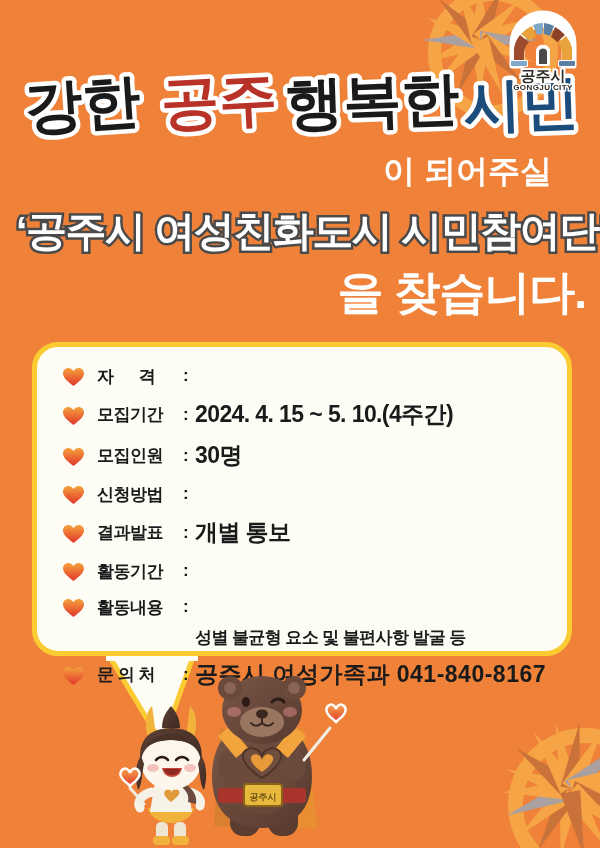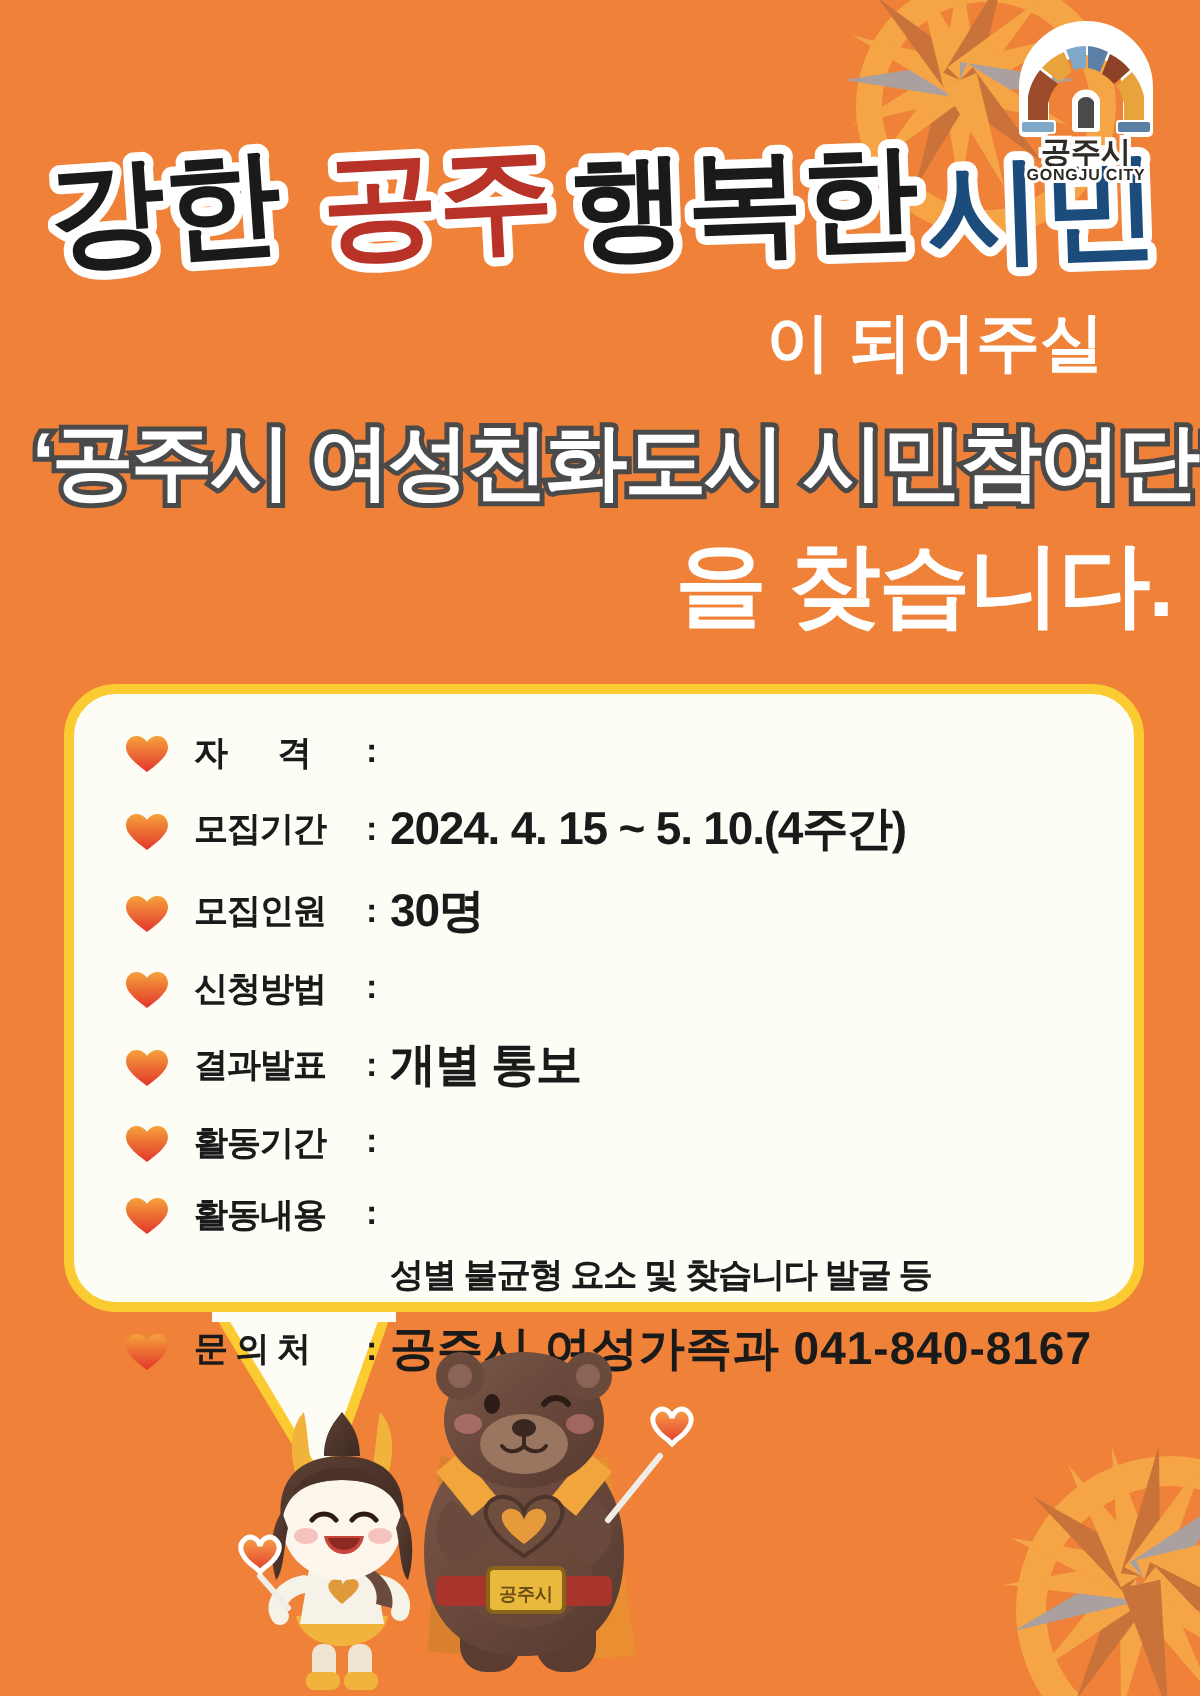--- a/index.html
+++ b/index.html
@@ -425,21 +425,21 @@
         <span class="bullet">
           <svg width="21" height="19" viewBox="0 0 21 19">
               <path d="M10.5 18C3 12.5 0 9 0 5.6 0 2.4 2.3 0 5.3 0c1.9 0 3.8 1 5.2 2.9C11.9 1 13.8 0 15.7 0 18.7 0 21 2.4 21 5.6 21 9 18 12.5 10.5 18z" fill="url(#hg0)"></path>
             </svg>
         </span>
         <span class="info-label">활동내용</span>
         <span class="info-colon">:</span>
       </div>
       <div class="info-cont">
         <span class="pad"></span>
-        <span class="txt">성별 불균형 요소 및 찾습니다 발굴 등</span>
+        <span class="txt">성별 불균형 요소 및 불편사항 발굴 등</span>
       </div>
 
       <div class="info-row">
         <span class="bullet">
           <svg width="21" height="19" viewBox="0 0 21 19">
               <path d="M10.5 18C3 12.5 0 9 0 5.6 0 2.4 2.3 0 5.3 0c1.9 0 3.8 1 5.2 2.9C11.9 1 13.8 0 15.7 0 18.7 0 21 2.4 21 5.6 21 9 18 12.5 10.5 18z" fill="url(#hg0)"></path>
             </svg>
         </span>
         <span class="info-label">문 의 처</span>
         <span class="info-colon">:</span>

